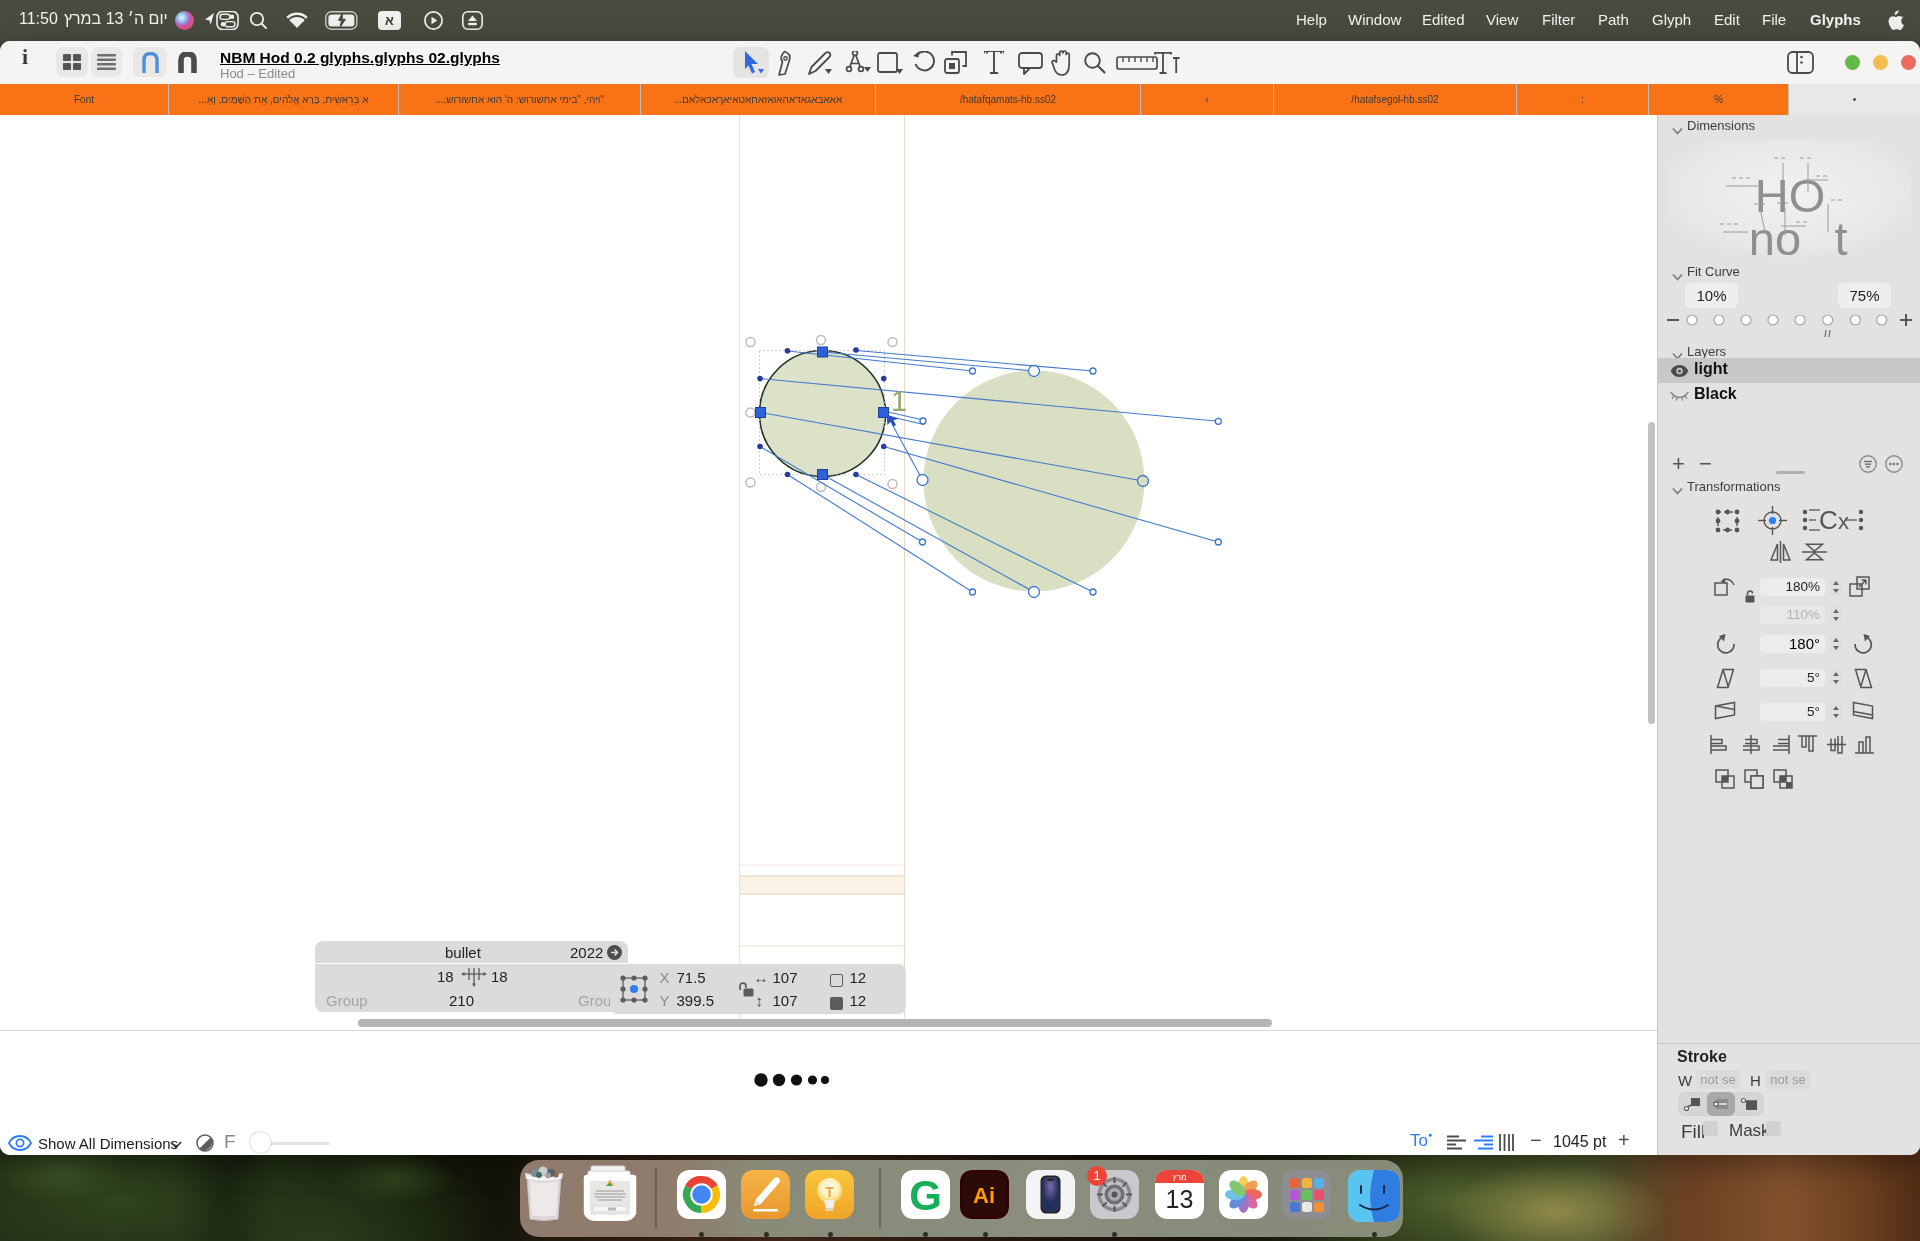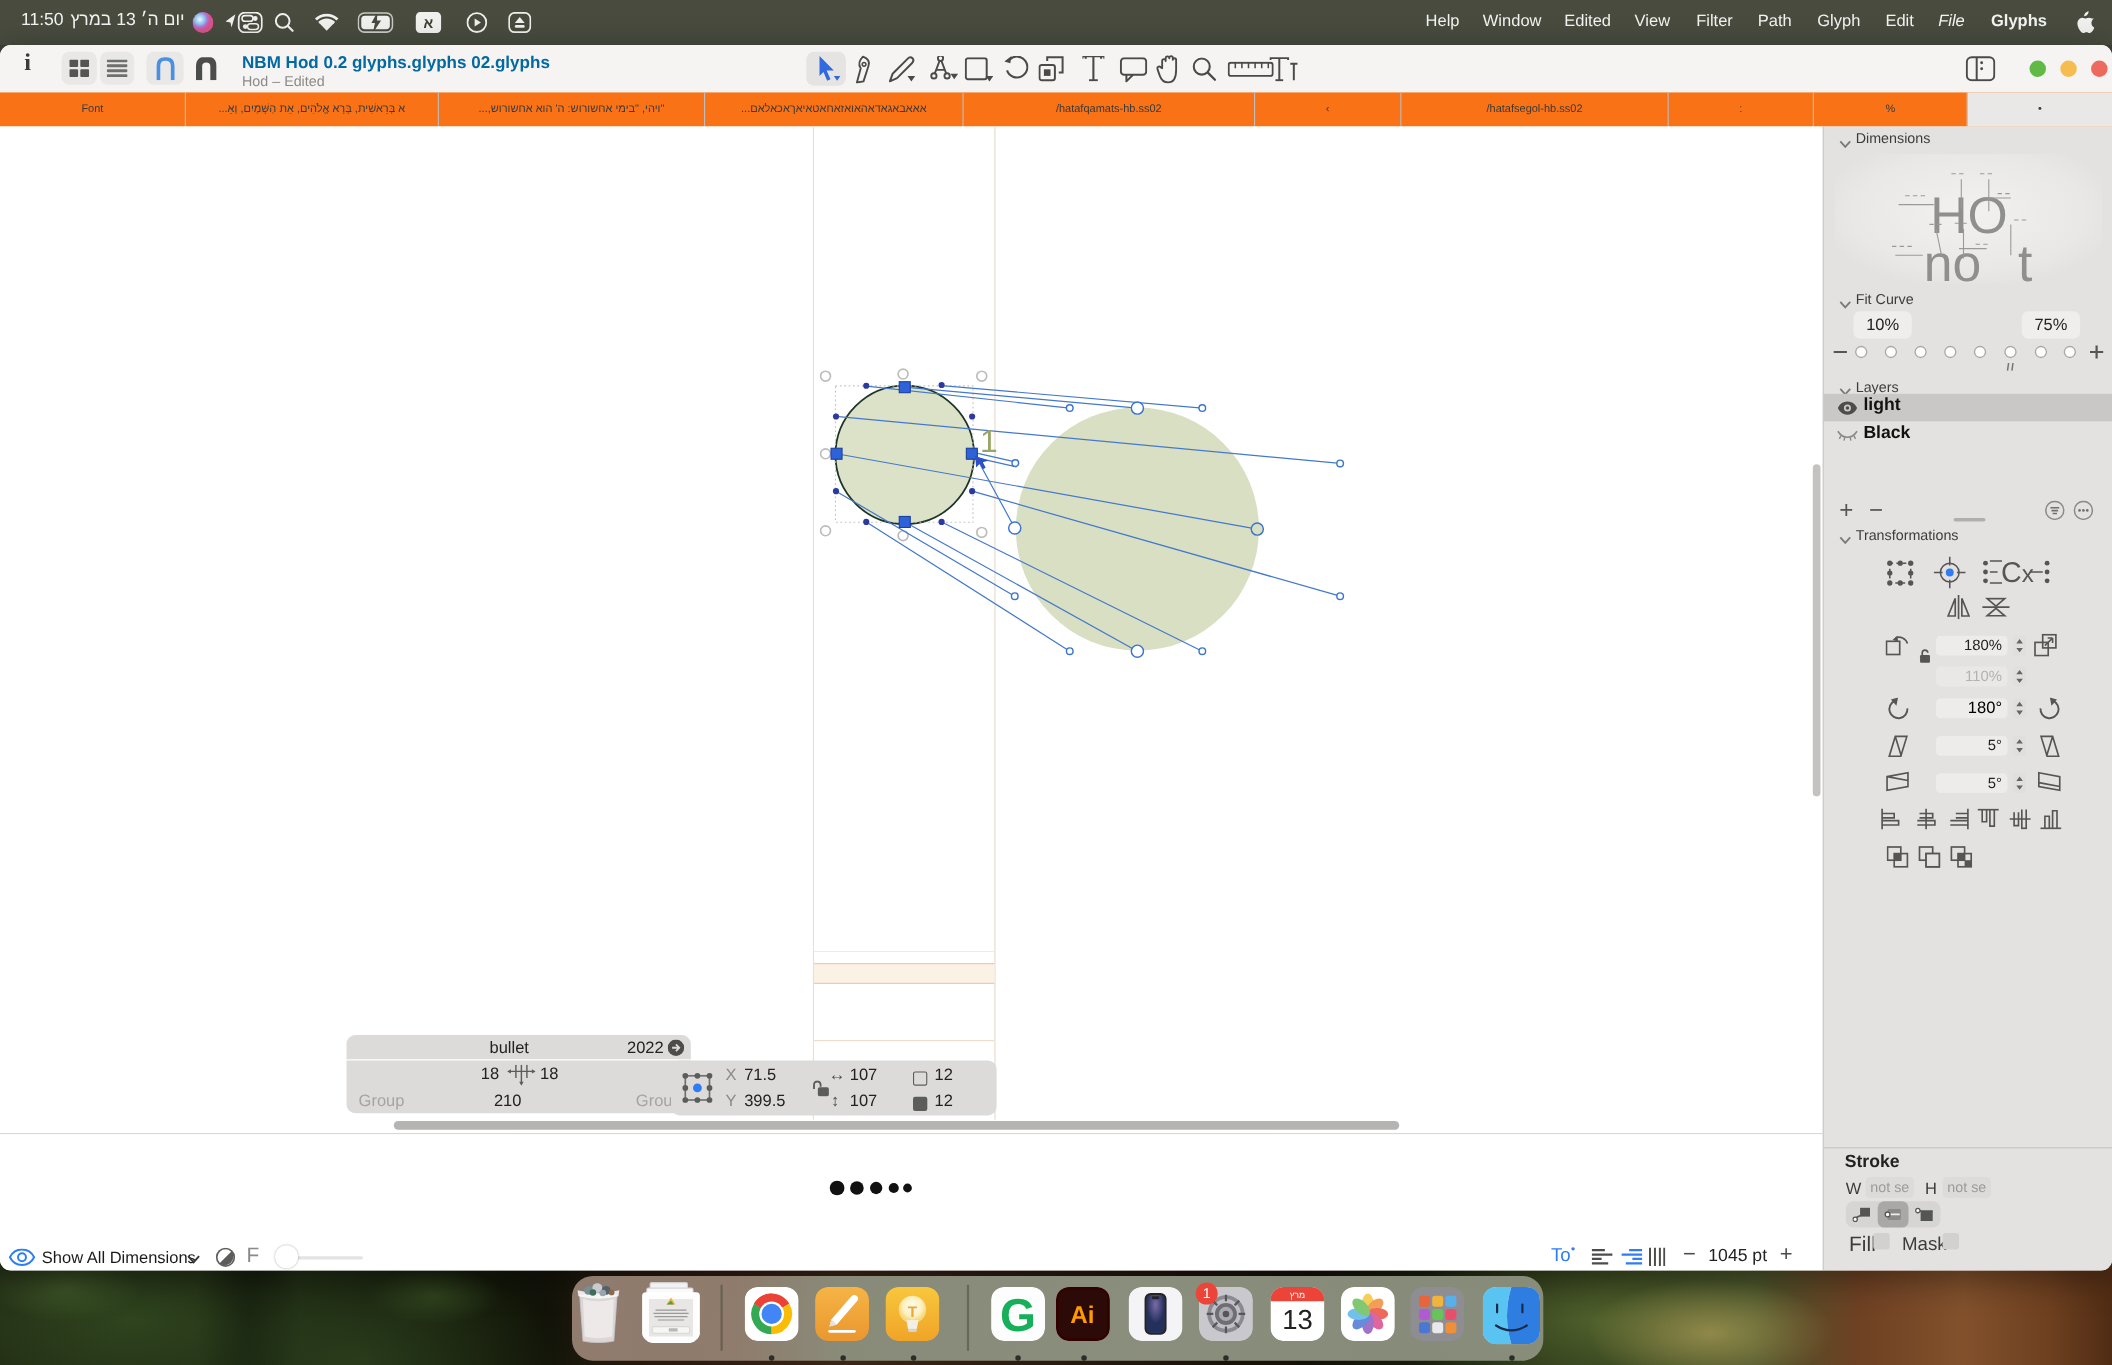--- a/index.html
+++ b/index.html
@@ -91,21 +91,21 @@
       <rect x="6" y="11.8" width="9" height="2.4" rx="1.2" fill="#f0f0ee"></rect>
     </svg>
     <span class="mitem" style="left:1296px;">Help</span>
     <span class="mitem" style="left:1348px;">Window</span>
     <span class="mitem" style="left:1422px;">Edited</span>
     <span class="mitem" style="left:1486px;">View</span>
     <span class="mitem" style="left:1542px;">Filter</span>
     <span class="mitem" style="left:1598px;">Path</span>
     <span class="mitem" style="left:1652px;">Glyph</span>
     <span class="mitem" style="left:1714px;">Edit</span>
-    <span class="mitem" style="left:1762px;font-style:italic;">File</span>
+    <span class="mitem" style="left:1762px;">File</span>
     <span class="mitem" style="left:1810px;font-weight:bold;">Glyphs</span>
     <svg class="abs" style="left:1886px;top:9px;" width="18" height="22" viewBox="0 0 18 22">
       <path d="M12.7 1.2c.1 1.1-.3 2.2-1 3-.7.9-1.9 1.6-3 1.5-.1-1.1.4-2.2 1-2.9.7-.8 1.9-1.4 3-1.6zM15.6 7.8c-1.6-1-3.6-.8-4.9-.1-.6.3-1.1.3-1.7 0-1-.5-2.6-1-4.2.1C2.7 9.2 2 12.1 3 15c.5 1.4 1.1 2.8 2 4 .8 1.1 1.7 2.1 2.9 2 1.1 0 1.4-.7 2.9-.7 1.4 0 1.7.7 2.9.7 1.2 0 2-1 2.8-2.1.6-.9 1.1-1.8 1.5-2.9-1.7-.7-2.7-2.3-2.7-4.1 0-1.7.9-3.2 2.3-4.1z" fill="#f0f0ee"></path>
     </svg>
   </div>
   <div id="window">
     <div id="toolbar">
       <span class="abs" style="left:22px;top:3px;width:12px;font-family:'Liberation Serif',serif;font-weight:bold;font-size:22px;color:#3a3a3a;">i</span>
       <span class="abs" style="left:56px;top:6px;width:32px;height:30px;border-radius:7px;background:#e9e8e6;"></span>
       <svg class="abs" style="left:63px;top:13px;" width="18" height="16" viewBox="0 0 18 16">
@@ -123,21 +123,21 @@
             <rect x="0" y="13.5" width="19" height="2.6" rx="1"></rect>
           </g>
         </svg>
       <span class="abs" style="left:133px;top:6px;width:34px;height:30px;border-radius:7px;background:#e9e8e6;"></span>
       <svg class="abs" style="left:142px;top:11px;" width="17" height="21" viewBox="0 0 17 21">
           <path d="M2 21 L2 8 Q2 1.5 8.5 1.5 Q15 1.5 15 8 L15 21" fill="none" stroke="#4a8fe2" stroke-width="3.4"></path>
         </svg>
       <svg class="abs" style="left:178px;top:11px;" width="19" height="21" viewBox="0 0 19 21">
           <path d="M3 21 L3 8 Q3 2 9.5 2 Q16 2 16 8 L16 21" fill="none" stroke="#4c4c4a" stroke-width="5.6"></path>
         </svg>
-      <span class="abs" style="left:220px;top:8px;font-size:15.5px;font-weight:bold;color:#0369a1;">NBM Hod 0.2 glyphs.glyphs 02.glyphs</span>
+      <span class="abs" style="left:220px;top:8px;font-size:15.5px;font-weight:bold;color:#000000;text-decoration:underline;">NBM Hod 0.2 glyphs.glyphs 02.glyphs</span>
       <span class="abs" style="left:220px;top:25px;font-size:13px;color:#8a8a88;">Hod – Edited</span>
 
       <span class="abs" style="left:733px;top:6px;width:36px;height:31px;border-radius:7px;background:#e5e4e2;"></span>
       <svg class="abs" style="left:742px;top:10px;" width="22" height="24" viewBox="0 0 22 24">
         <path d="M3 0 L16 13 L9.5 13 L13 21 L10 22.5 L6.6 14.4 L3 18 Z" fill="#2f6ae0"></path>
         <path d="M16 18 l6 0 l-3 4.5 Z" fill="#2f6ae0"></path>
       </svg>
       <svg class="abs" style="left:774px;top:9px;" width="20" height="26" viewBox="0 0 20 26">
         <path d="M5 25 L8.5 12 Q5 7 10.5 1.5 Q17.5 4 15.5 10 L11 24 Z" fill="none" stroke="#4a4a48" stroke-width="1.7" stroke-linejoin="round"></path>
         <circle cx="11.5" cy="8.5" r="1.7" fill="none" stroke="#4a4a48" stroke-width="1.4"></circle>

